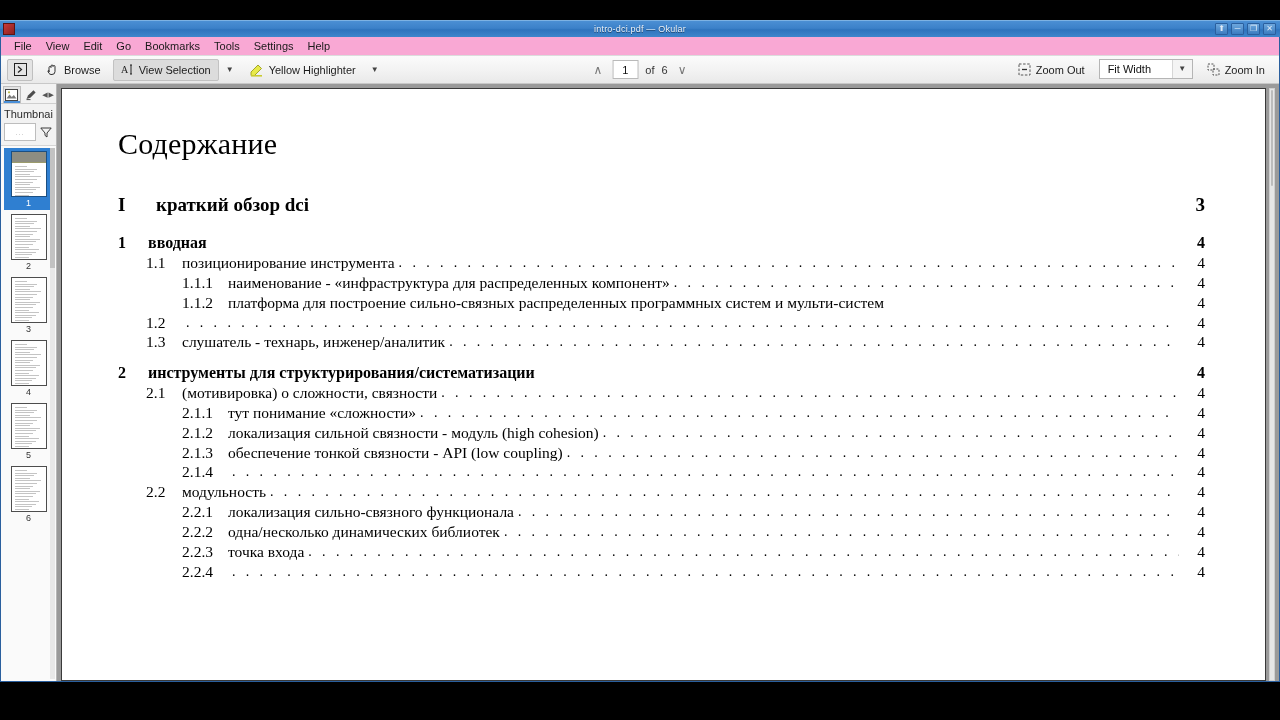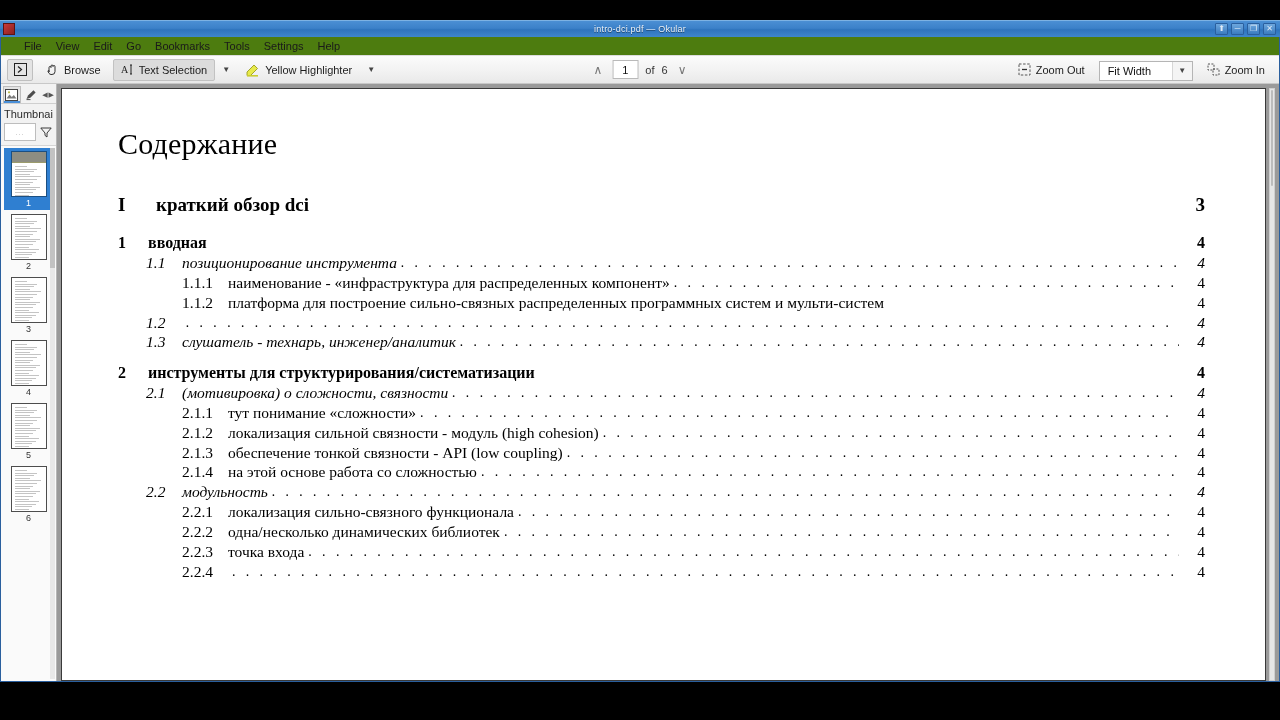--- a/index.html
+++ b/index.html
@@ -45,23 +45,23 @@
     width: 13px; height: 12px;
     background: linear-gradient(to bottom,#6ea7dd,#3b7cc0);
     border: 1px solid #2a5f9e;
     border-radius: 1px;
     display: flex; align-items: center; justify-content: center;
     font-size: 8px; color: #dfeaf6; line-height: 1;
   }
 
   
   #menubar {
-    height: 19px; background: #4d7c0f;
+    height: 19px; background: #f9a8d4;
     border-bottom: 1px solid #dcdcdc;
-    display: flex; align-items: center; padding-left: 16px;
+    display: flex; align-items: center; padding-left: 6px;
     flex: 0 0 auto;
   }
   .menu-item {
     font-size: 11px; color: #1a1a1a;
     padding: 2px 7px; white-space: nowrap;
   }
 
   
   #toolbar {
     height: 28px;
@@ -101,21 +101,21 @@
   .nav-chev { font-size: 12px; color: #777; padding: 0 3px; }
   #page-input {
     width: 26px; height: 19px;
     border: 1px solid #b9b9b9; background: #fff;
     font-size: 11px; text-align: center; color: #111;
     font-family: "Liberation Sans", sans-serif;
   }
   .nav-text { font-size: 11px; color: #333; }
 
   
-  #zoom-group { display: flex; align-items: flex-end; gap: 6px; }
+  #zoom-group { display: flex; align-items: flex-start; gap: 6px; }
   #zoom-select {
     display: flex; align-items: center;
     height: 20px; border: 1px solid #b5b5b5; background: #fff;
   }
   #zoom-value {
     width: 72px; padding: 0 8px; font-size: 11px; color: #111;
   }
   #zoom-drop {
     width: 20px; height: 18px; border-left: 1px solid #d6d6d6;
     display: flex; align-items: center; justify-content: center;
@@ -247,21 +247,21 @@
   .lvl-part { font-size: 19px; font-weight: bold; margin: 6px 0 20px 0; }
   .lvl-part .num { width: 38px; }
   .lvl-part .pg { font-size: 19px; }
 
   
   .lvl-1 { font-size: 16px; font-weight: bold; margin-top: 14px; margin-bottom: 3px; }
   .lvl-1 .num { width: 30px; }
   .lvl-1 .pg { font-size: 16px; }
 
   
-  .lvl-2 { margin-left: 28px; font-size: 15.5px; margin-bottom: 3px; font-style: italic; }
+  .lvl-2 { margin-left: 28px; font-size: 15.5px; margin-bottom: 3px; }
   .lvl-2 .num { width: 36px; }
 
   
   .lvl-3 { margin-left: 64px; font-size: 15.5px; margin-bottom: 3px; }
   .lvl-3 .num { width: 46px; }
 
   .toc-row.nodots .dots { visibility: hidden; }
 </style>
 </head>
 <body>
@@ -304,21 +304,21 @@
         <path d="M4 9 L4 4.5 a1 1 0 0 1 2 0 L6 3 a1 1 0 0 1 2 0 L8 3.5 a1 1 0 0 1 2 0 L10 8.5 a3 3 0 0 1-3 3 h-1 a3 3 0 0 1-2-1.2 L3 8.5 a0.8 0.8 0 0 1 1-0.9 z" fill="none" stroke="#333" stroke-width="1"></path>
       </svg>
       <span>Browse</span>
     </div>
 
     <div class="tb-tool active">
       <svg width="13" height="13" viewBox="0 0 13 13">
         <text x="0" y="10" font-size="10" font-family="Liberation Serif, serif" fill="#222">A</text>
         <path d="M9 2 h2 M10 2 v9 M9 11 h2" fill="none" stroke="#222" stroke-width="1"></path>
       </svg>
-      <span>Text Selection</span>
+      <span>View Selection</span>
     </div>
     <div class="tb-arrow">▼</div>
 
     <div class="tb-tool">
       <svg width="15" height="14" viewBox="0 0 15 14">
         <path d="M2 9 L9 2 L12.5 5.5 L5.5 12.5 L2 12.5 z" fill="#e8ea4a" stroke="#9a9c20" stroke-width="0.9"></path>
         <path d="M2 12.8 h11" stroke="#c9cb30" stroke-width="1.6"></path>
       </svg>
       <span>Yellow Highlighter</span>
     </div>
@@ -612,21 +612,20 @@
                 <span class="pg">4</span>
               </div>
               <div class="toc-row lvl-3">
                 <span class="num">2.1.3</span>
                 <span class="txt">обеспечение тонкой связности - API (low coupling)</span>
                 <span class="dots">. . . . . . . . . . . . . . . . . . . . . . . . . . . . . . . . . . . . . . . . . . . . . . . . . . . . . . . . . . . . . . . . . . . . . . . . . . . . . . . . . . . . . . . . . . </span>
                 <span class="pg">4</span>
               </div>
               <div class="toc-row lvl-3">
                 <span class="num">2.1.4</span>
-                <span class="txt">на этой основе работа со сложностью</span>
                 <span class="dots">. . . . . . . . . . . . . . . . . . . . . . . . . . . . . . . . . . . . . . . . . . . . . . . . . . . . . . . . . . . . . . . . . . . . . . . . . . . . . . . . . . . . . . . . . . </span>
                 <span class="pg">4</span>
               </div>
               <div class="toc-row lvl-2">
                 <span class="num">2.2</span>
                 <span class="txt">модульность</span>
                 <span class="dots">. . . . . . . . . . . . . . . . . . . . . . . . . . . . . . . . . . . . . . . . . . . . . . . . . . . . . . . . . . . . . . . . . . . . . . . . . . . . . . . . . . . . . . . . . . </span>
                 <span class="pg">4</span>
               </div>
               <div class="toc-row lvl-3">

